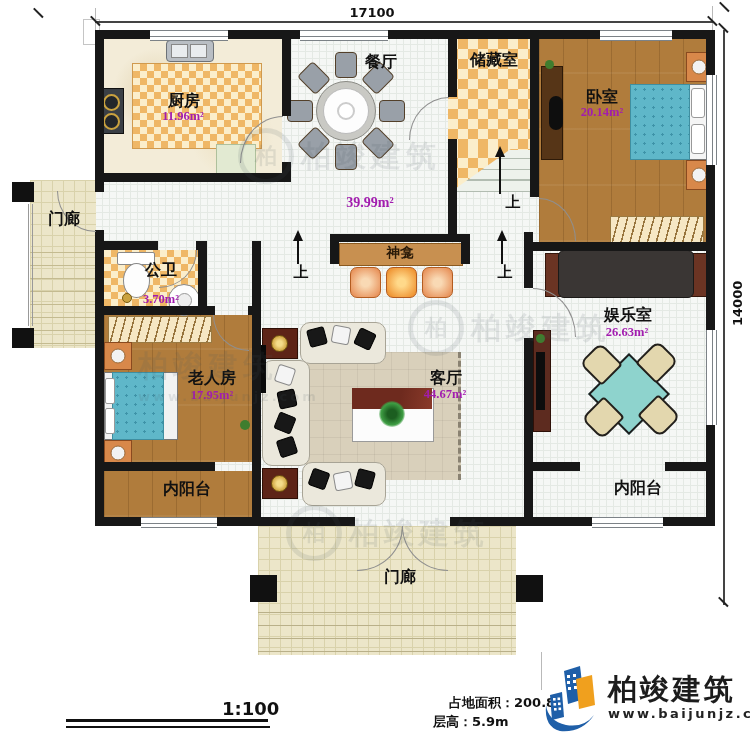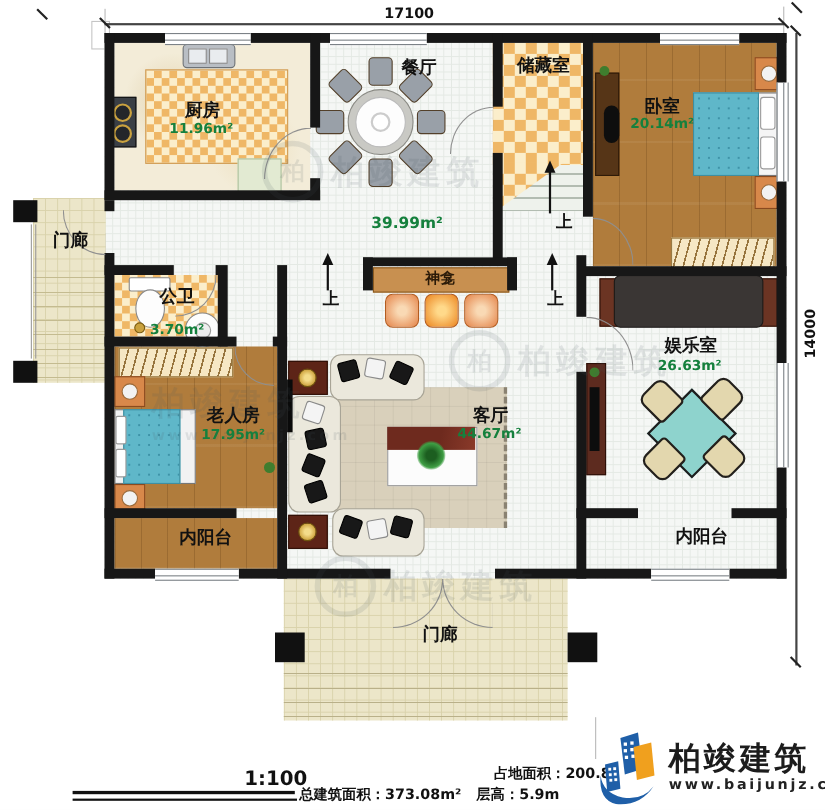--- a/index.html
+++ b/index.html
@@ -18,21 +18,21 @@
   
   .wall{position:absolute;background:#171717;}
   .col{position:absolute;background:#111;}
   .winH{position:absolute;background:#fff;border-top:1.6px solid #7c8287;border-bottom:1.6px solid #7c8287;}
   .winH:after{content:'';position:absolute;left:0;right:0;top:50%;height:1.4px;background:#7c8287;}
   .winV{position:absolute;background:#fff;border-left:1.6px solid #7c8287;border-right:1.6px solid #7c8287;}
   .winV:after{content:'';position:absolute;top:0;bottom:0;left:50%;width:1.4px;background:#7c8287;}
   .arc{position:absolute;border:1.3px solid #8f8f8f;background:transparent;}
   
   .rn{position:absolute;transform:translate(-50%,-50%);font-weight:bold;font-size:16px;color:#111;white-space:nowrap;z-index:40;}
-  .ra{position:absolute;transform:translate(-50%,-50%);font-weight:bold;font-size:12.5px;color:#15803d;white-space:nowrap;z-index:40;}
+  .ra{position:absolute;transform:translate(-50%,-50%);font-weight:bold;font-size:12.5px;color:#a21caf;white-space:nowrap;z-index:40;font-family:Liberation Serif, serif;}
   .up{position:absolute;transform:translate(-50%,-50%);font-weight:bold;font-size:15px;color:#111;z-index:40;}
   .dim{position:absolute;font-weight:bold;font-size:13px;color:#111;z-index:40;}
   .dline{position:absolute;background:#444;z-index:5;}
   .tick{position:absolute;width:13px;height:1.6px;background:#222;transform:rotate(45deg);z-index:6;}
   .ext{position:absolute;background:#b9b9b9;z-index:4;}
   
   .pil{position:absolute;width:16px;height:16px;background:#181818;border-radius:3px;border:1px solid #000;}
   .pilw{background:#f4f4f4;border:1px solid #8a8a8a;}
   .sofa{position:absolute;background:#ebe8dc;border:1.5px solid #a8a496;border-radius:10px;}
   .cush{position:absolute;background:#57534f;border:1px solid #2c2a28;border-radius:4px;}
@@ -283,23 +283,20 @@
     <div class="t">柏竣建筑</div>
   </div>
 
   <div class="tb-scale" style="left:222px;top:698px;">1:100</div>
   <div class="abs" style="left:66px;top:719px;width:202px;height:3px;background:#111;"></div>
   <div class="abs" style="left:66px;top:726px;width:204px;height:1.6px;background:#111;"></div>
 
   <div class="stat" style="left:433px;top:694px;margin-left:16px;">
     <span>占地面积：</span><span>200.8</span>
   </div>
-  <div class="stat" style="left:272px;top:713px;">
-    <span>总建筑面积：</span><span>373.08m²</span>
-  </div>
   <div class="stat" style="left:433px;top:713px;">
     <span>层高：</span><span>5.9m</span>
   </div>
 
   <div class="abs" style="left:540px;top:665px;width:64px;height:68px;z-index:60;">
     <svg width="64" height="68" viewBox="0 0 64 68">
       <path d="M24 6 L40 1 L44 34 L28 39 Z" fill="#1f5fa8"></path>
       <rect x="27" y="10" width="3" height="3" fill="#fff"></rect>
         <rect x="33" y="9" width="3" height="3" fill="#fff"></rect>
       <rect x="27" y="16" width="3" height="3" fill="#fff"></rect>

